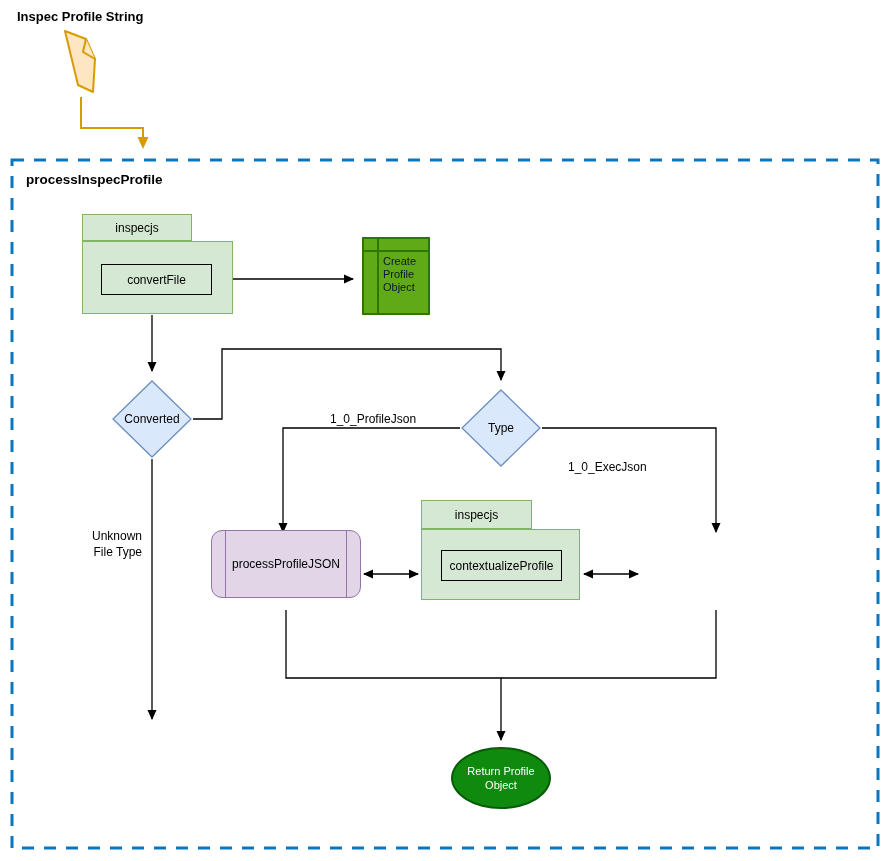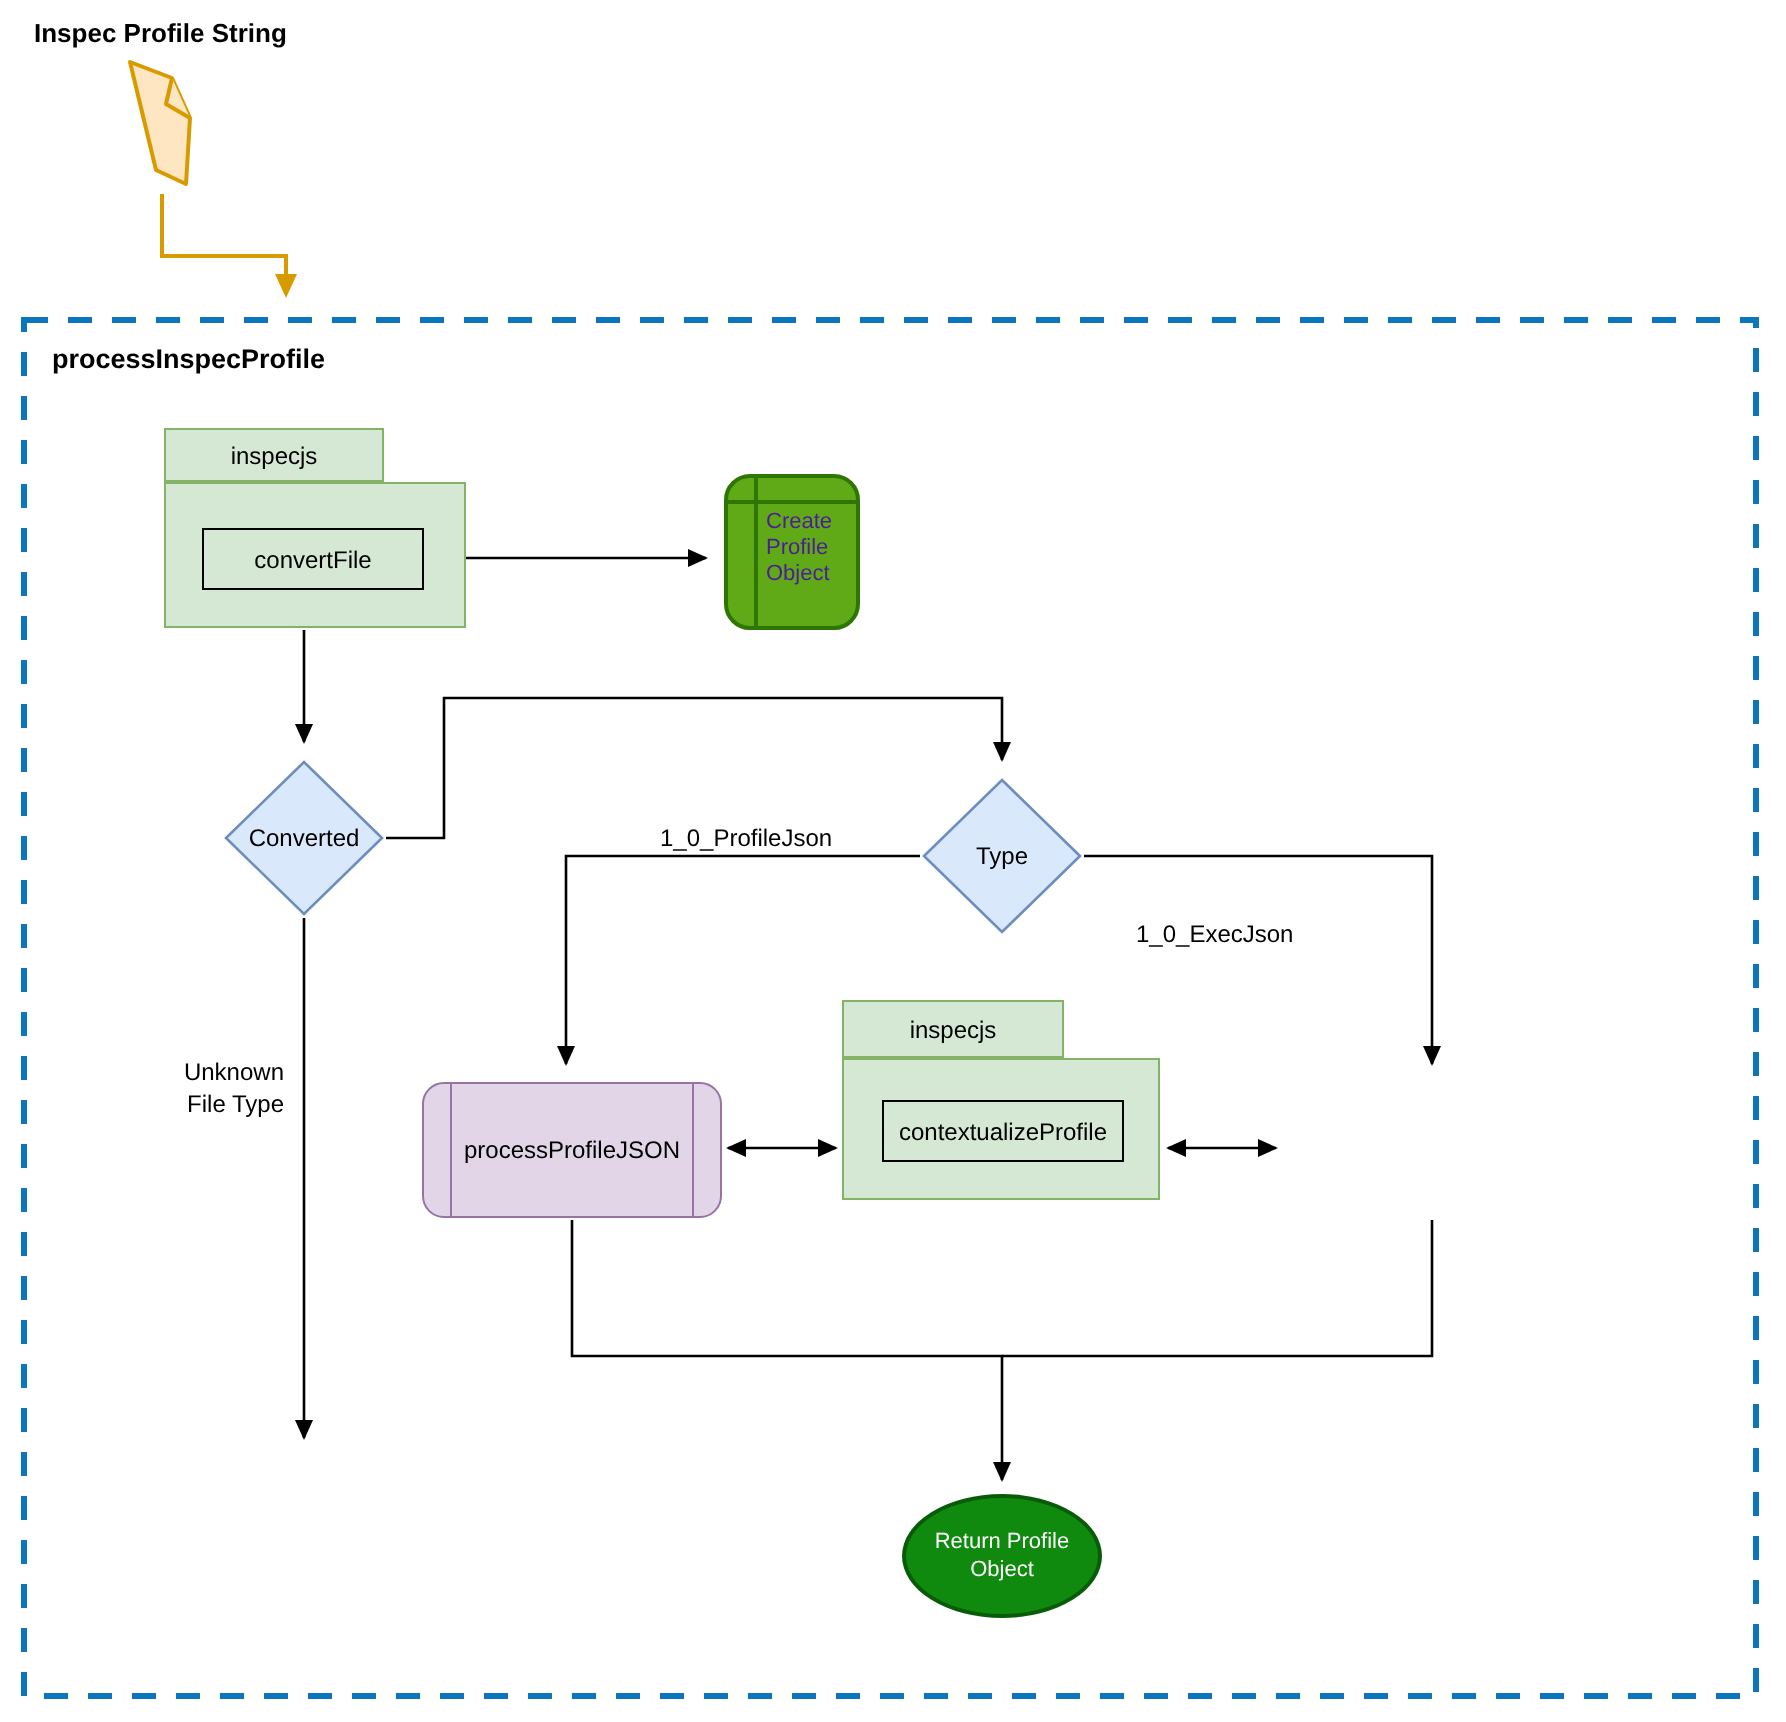--- a/index.html
+++ b/index.html
@@ -35,21 +35,21 @@
     background:#e1d5e7;border:1px solid #9673a6;border-radius:11px;z-index:2;
   }
   .proc::before,.proc::after{
     content:"";position:absolute;top:0;bottom:0;width:0;border-left:1px solid #9673a6;
   }
   .proc::before{left:13px;}
   .proc::after{right:13px;}
 
   
   .create-box{
-    background:#60a917;border:2px solid #2d7600;border-radius:13px;z-index:2;color:#4c1d95;
+    background:#60a917;border:2px solid #2d7600;border-radius:0;z-index:2;color:#0f172a;
   }
   .create-box::before{content:"";position:absolute;top:0;bottom:0;left:13px;width:0;border-left:2px solid #2d7600;}
   .create-box::after{content:"";position:absolute;left:0;right:0;top:11px;height:0;border-top:2px solid #2d7600;}
   .create-box .txt{position:absolute;left:19px;top:16px;font-size:11px;line-height:13px;width:44px;}
 
   
   .ellipse{border-radius:50%;color:#fff;z-index:2;}
   .ellipse .lbl{font-size:11px;line-height:14px;padding:0 8px;box-sizing:border-box;}
   .ellipse-terminate{background:#a50d33;border:2px solid #6e0a21;}
   .ellipse-return{background:#0f8a0f;border:2px solid #085c08;}
@@ -128,21 +128,21 @@
     <div class="lbl">Converted</div>
   </div>
 
   <div class="node decision" style="left:461px;top:389px;width:80px;height:78px;">
     <svg width="80" height="78" viewBox="0 0 80 78">
       <polygon points="40,1 79,39 40,77 1,39" fill="#dae8fc" stroke="#6c8ebf" stroke-width="1.3"></polygon>
     </svg>
     <div class="lbl">Type</div>
   </div>
 
-  <div class="node proc" style="left:211px;top:541px;width:150px;height:68px;">
+  <div class="node proc" style="left:211px;top:530px;width:150px;height:68px;">
     <div class="lbl">processProfileJSON</div>
   </div>
 
   <div class="node pkg-tab" style="left:421px;top:500px;width:111px;height:29px;">
     <div class="lbl">inspecjs</div>
   </div>
   <div class="node pkg-body" style="left:421px;top:529px;width:159px;height:71px;"></div>
   <div class="node inner-fn" style="left:441px;top:550px;width:121px;height:31px;">
     <div class="lbl">contextualizeProfile</div>
   </div>

